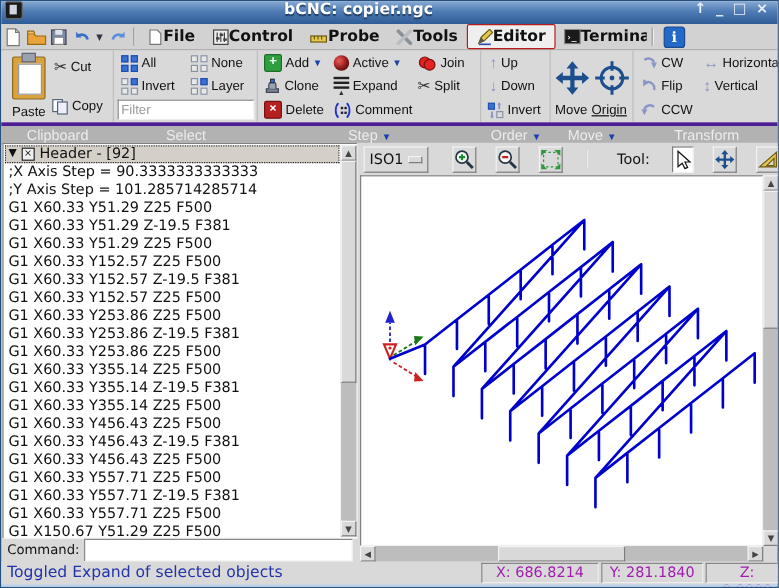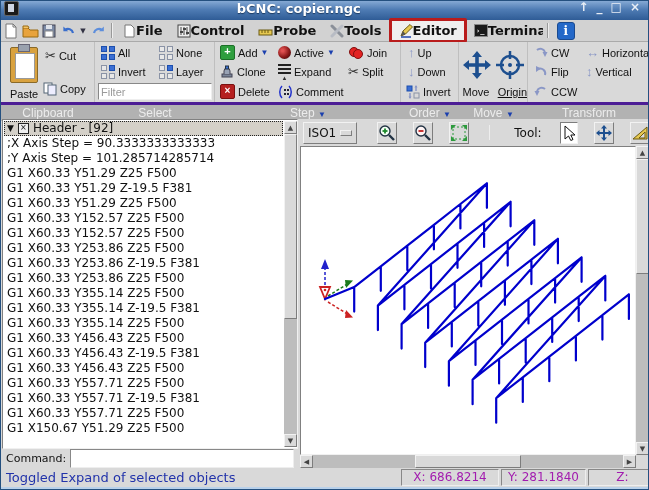--- a/index.html
+++ b/index.html
@@ -19,21 +19,21 @@
     text-shadow:0 1px 1px #1d3c63;}
   .wctl{display:flex;gap:8px;margin-right:8px;font-weight:bold;color:#e8eef6;font-size:12px;}
   .wctl span{cursor:default;line-height:13px;}
   
   .tabbar{position:absolute;left:0;top:19px;width:100%;height:21px;background:#d2d2d2;
     border-bottom:1px solid #aaa;display:flex;align-items:center;}
   .qicon{width:18px;height:17px;display:flex;align-items:center;justify-content:center;margin-left:1px;}
   .vsep{width:1px;height:15px;background:#999;border-right:1px solid #eee;margin:0 4px;}
   .tab{display:flex;align-items:center;gap:0;padding:1px 7px;height:17px;
     font-weight:bold;font-size:13px;white-space:nowrap;}
-  .tab.active{background:#efefef;border:3px solid #b91c1c;border-radius:2px;}
+  .tab.active{background:#efefef;border:1px solid #b91c1c;border-radius:2px;}
   .tab.clipped{max-width:62px;overflow:hidden;}
   .infobtn{width:16px;height:16px;background:#2468c8;border:1px solid #1a4a90;border-radius:3px;
     color:#fff;font-weight:bold;font-family:"DejaVu Serif",serif;font-size:12px;
     display:flex;align-items:center;justify-content:center;margin-left:4px;}
   
   .ribbon{position:absolute;left:0;top:41px;width:100%;height:60px;background:#d9d9d9;}
   .group{position:absolute;top:0;height:60px;border-right:1px solid #bfbfbf;box-sizing:border-box;}
   .rbtn{display:flex;align-items:center;gap:3px;height:19px;padding:0 2px;
     font-family:"Liberation Sans",sans-serif;font-size:11px;white-space:nowrap;}
   .ddv{color:#1a3fae;font-size:8px;}
@@ -367,21 +367,21 @@
         <svg width="30" height="30">
             <circle cx="15" cy="15" r="9" fill="none" stroke="#1d4f8f" stroke-width="2.5"></circle>
             <line x1="15" y1="1" x2="15" y2="9" stroke="#1d4f8f" stroke-width="2.5"></line>
             <line x1="15" y1="21" x2="15" y2="29" stroke="#1d4f8f" stroke-width="2.5"></line>
             <line x1="1" y1="15" x2="9" y2="15" stroke="#1d4f8f" stroke-width="2.5"></line>
             <line x1="21" y1="15" x2="29" y2="15" stroke="#1d4f8f" stroke-width="2.5"></line>
             <circle cx="15" cy="15" r="2" fill="#1d4f8f"></circle>
           </svg>
       </div>
       <div style="position:absolute;left:0;top:44px;width:34px;text-align:center;font-family:'Liberation Sans',sans-serif;font-size:11px;">Move</div>
-      <div style="position:absolute;left:34px;top:44px;width:34px;text-align:right;font-family:'Liberation Sans',sans-serif;font-size:11px;text-decoration:underline;">Origin</div>
+      <div style="position:absolute;left:34px;top:44px;width:34px;text-align:left;font-family:'Liberation Sans',sans-serif;font-size:11px;text-decoration:underline;">Origin</div>
     </div>
 
     <div class="group" style="left:527px;width:122px;border-right:none;">
       <div class="rbtn" style="position:absolute;left:4px;top:1px;">
         <svg width="14" height="13">
             <path d="M3 4 a5 5 0 0 1 8 2" fill="none" stroke="#8a97c6" stroke-width="2"></path>
             <polygon points="8.5,6 13.5,6 11,11" fill="#8a97c6"></polygon>
           </svg>
         <span>CW</span>
       </div>
@@ -426,20 +426,21 @@
         <span class="xbox">×</span>
         <span>Header - [92]</span>
       </div>
       <div id="gcode-lines">
           <div class="gcode-row">;X Axis Step = 90.3333333333333</div>
           <div class="gcode-row">;Y Axis Step = 101.285714285714</div>
           <div class="gcode-row">G1 X60.33 Y51.29 Z25 F500</div>
           <div class="gcode-row">G1 X60.33 Y51.29 Z-19.5 F381</div>
           <div class="gcode-row">G1 X60.33 Y51.29 Z25 F500</div>
           <div class="gcode-row">G1 X60.33 Y152.57 Z25 F500</div>
+          <div class="gcode-row">G1 X60.33 Y152.57 Z-19.5 F381</div>
           <div class="gcode-row">G1 X60.33 Y152.57 Z25 F500</div>
           <div class="gcode-row">G1 X60.33 Y253.86 Z25 F500</div>
           <div class="gcode-row">G1 X60.33 Y253.86 Z-19.5 F381</div>
           <div class="gcode-row">G1 X60.33 Y253.86 Z25 F500</div>
           <div class="gcode-row">G1 X60.33 Y355.14 Z25 F500</div>
           <div class="gcode-row">G1 X60.33 Y355.14 Z-19.5 F381</div>
           <div class="gcode-row">G1 X60.33 Y355.14 Z25 F500</div>
           <div class="gcode-row">G1 X60.33 Y456.43 Z25 F500</div>
           <div class="gcode-row">G1 X60.33 Y456.43 Z-19.5 F381</div>
           <div class="gcode-row">G1 X60.33 Y456.43 Z25 F500</div>

